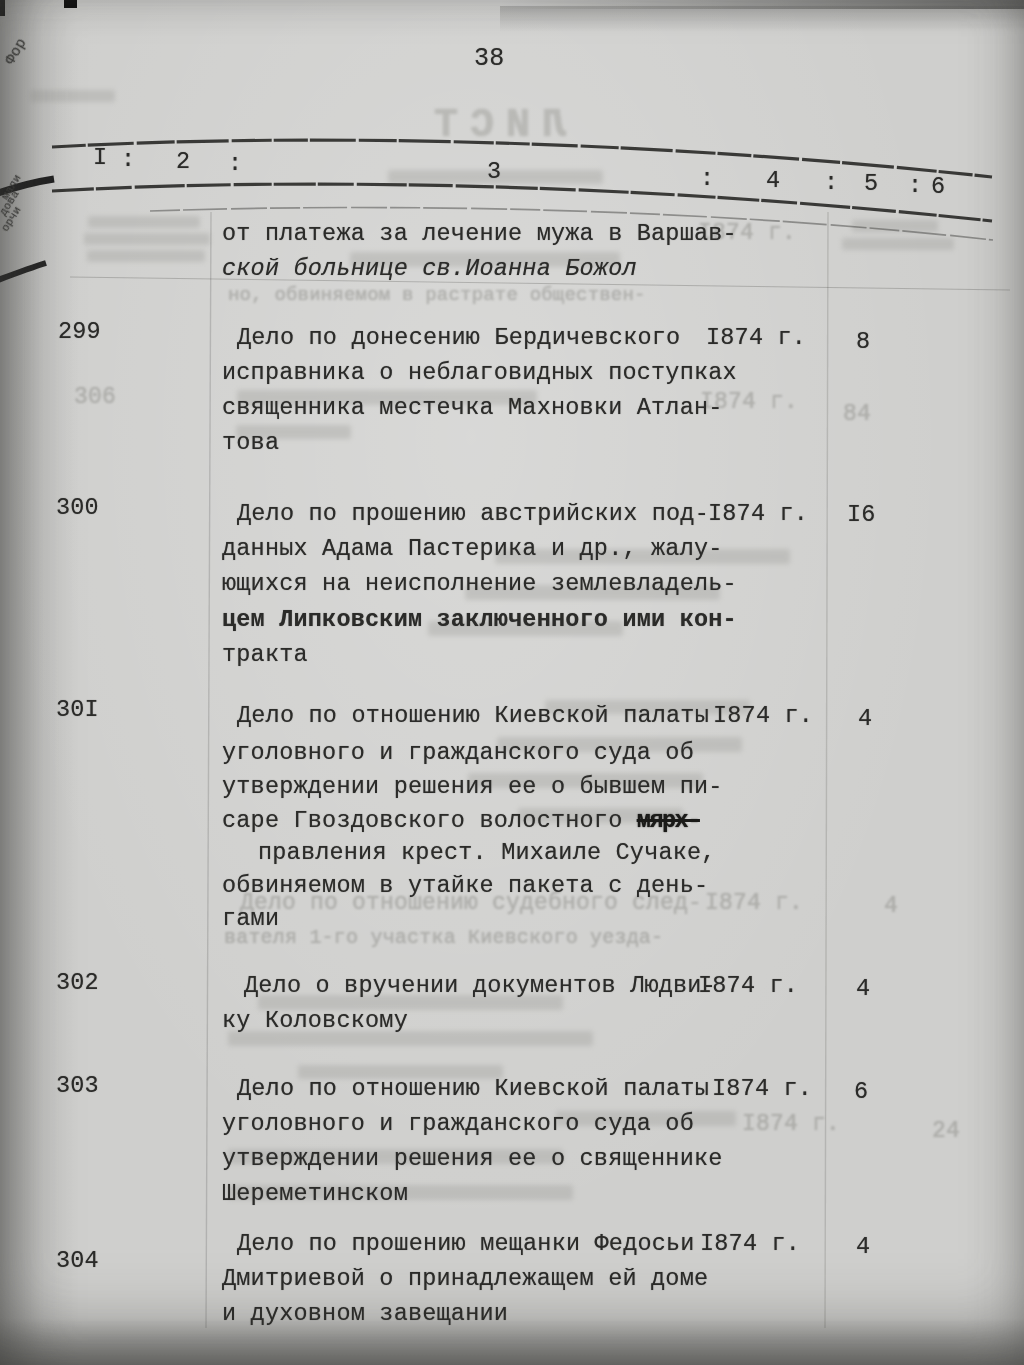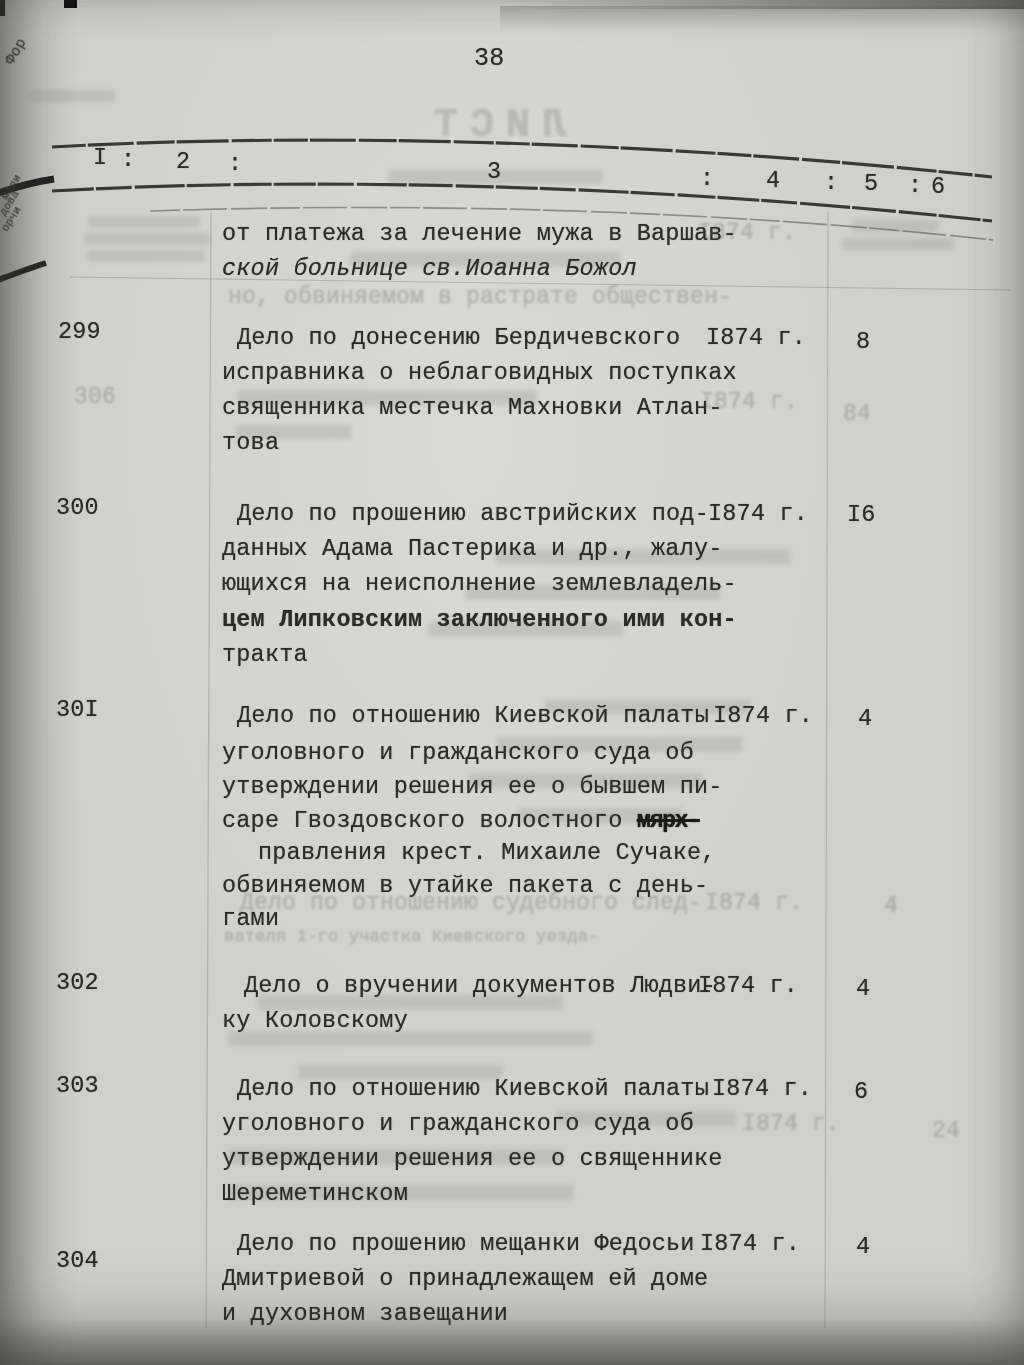--- a/index.html
+++ b/index.html
@@ -42,28 +42,28 @@
 <body>
 
 <div id="photo">
 
   <div id="center-light" class="shade"></div>
   <div id="spine-strip" class="shade"></div>
 
   <div id="ghost-layer">
       <span class="gtxt tw gmirror gbig" style="left: 422px; top: 106px; font-size: 40px;">ЛИСТ</span>
       <span class="gtxt tw" style="left: 698px; top: 222px; font-size: 23px;">I874 г.</span>
-      <span class="gtxt tw" style="left: 228px; top: 286px; font-size: 23px;">но, обвиняемом в растрате обществен-</span>
+      <span class="gtxt tw" style="left: 228px; top: 286px; font-size: 19px;">но, обвиняемом в растрате обществен-</span>
       <span class="gtxt tw" style="left: 74px; top: 386px; font-size: 23px;">306</span>
       <span class="gtxt tw" style="left: 700px; top: 391px; font-size: 23px;">I874 г.</span>
       <span class="gtxt tw" style="left: 843px; top: 403px; font-size: 23px;">84</span>
       <span class="gtxt tw" style="left: 240px; top: 892px; font-size: 23px;">Дело по отношению судебного след-</span>
       <span class="gtxt tw" style="left: 705px; top: 892px; font-size: 23px;">I874 г.</span>
       <span class="gtxt tw" style="left: 884px; top: 895px; font-size: 23px;">4</span>
-      <span class="gtxt tw" style="left: 224px; top: 928px; font-size: 17px;">вателя 1-го участка Киевского уезда-</span>
+      <span class="gtxt tw" style="left: 224px; top: 928px; font-size: 20px;">вателя 1-го участка Киевского уезда-</span>
       <span class="gtxt tw" style="left: 742px; top: 1113px; font-size: 23px;">I874 г.</span>
       <span class="gtxt tw" style="left: 932px; top: 1120px; font-size: 23px;">24</span>
       <div class="gbar" style="left: 88px; top: 216px; width: 112px; height: 12px;"></div>
       <div class="gbar" style="left: 84px; top: 233px; width: 126px; height: 12px;"></div>
       <div class="gbar" style="left: 87px; top: 250px; width: 118px; height: 12px;"></div>
       <div class="gbar" style="left: 852px; top: 220px; width: 86px; height: 12px;"></div>
       <div class="gbar" style="left: 842px; top: 238px; width: 112px; height: 12px;"></div>
       <div class="gbar" style="left: 388px; top: 170px; width: 215px; height: 14px;"></div>
       <div class="gbar" style="left: 30px; top: 90px; width: 85px; height: 12px;"></div>
       <div class="gbar" style="left: 350px; top: 252px; width: 270px; height: 15px;"></div>

